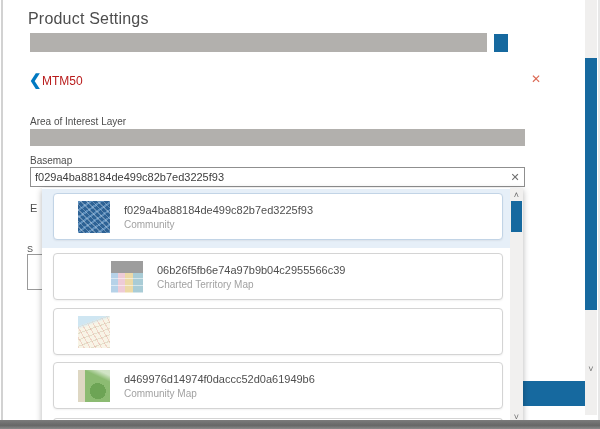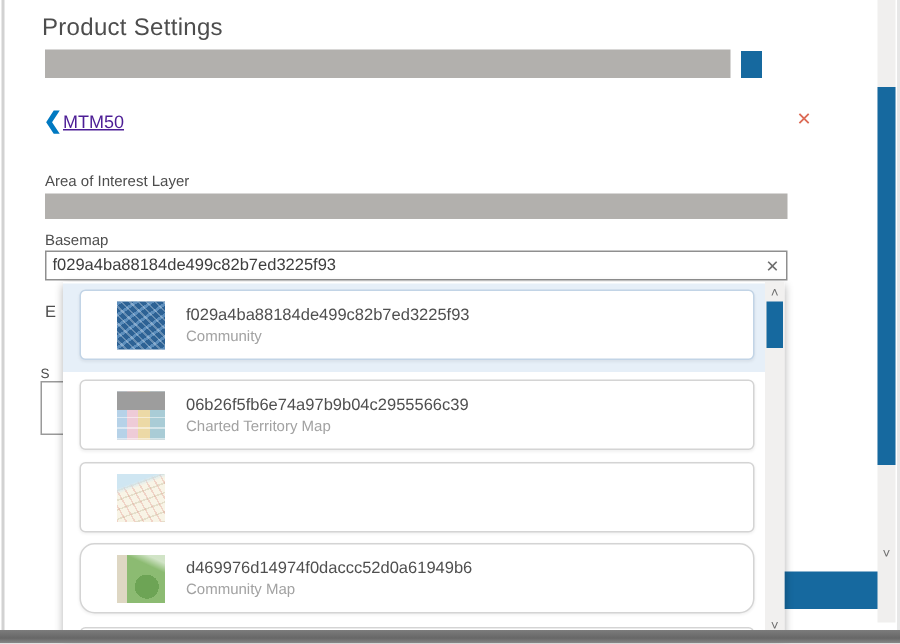--- a/index.html
+++ b/index.html
@@ -16,21 +16,21 @@
   .bottom-bar { left:0; top:420px; width:600px; height:9px;
     background:linear-gradient(180deg,#7c7c7c 0,#676767 60%,#8a8a8a 100%); z-index:30; }
 
   
   .page-title { left:28px; top:10px; font-size:16px; color:#4d4d4d; letter-spacing:.2px; }
   .top-gray-bar { left:30px; top:33px; width:457px; height:19px; background:#b2b0ad; }
   .blue-square { left:494px; top:34px; width:14px; height:18px; background:#16699f; }
 
   
   .back-chevron { left:29px; top:71px; font-size:15px; font-weight:bold; color:#0079c1; cursor:pointer; }
-  .back-label { left:42px; top:74px; font-size:12px; color:#4c1d95;text-decoration:underline; }
+  .back-label { left:42px; top:74px; font-size:12px; color:#b91c1c; }
   .close-x { left:531px; top:72px; font-size:12px; color:#dc6a55; cursor:pointer; }
 
   
   .field-label { font-size:10px; color:#4d4d4d;text-align:center; }
   .aoi-label { left:30px; top:116px; }
   .aoi-bar { left:30px; top:129px; width:495px; height:17px; background:#b2b0ad; }
   .basemap-label { left:30px; top:155px; }
   .basemap-input-wrap { left:30px; top:167px; width:495px; height:20px;
     border:1px solid #8f8f8f; background:#fff; display:flex; align-items:center; }
   .basemap-input { flex:1; border:none; outline:none; height:16px; padding:0 4px;
@@ -133,31 +133,31 @@
 <div class="abs dropdown-panel">
   <div class="selected-row-bg"></div>
   <div id="dd-items">
       <div class="dd-item selected" style="top: 5px;">
         <div class="thumb thumb-blueprint"></div>
         <div class="dd-text">
           <div class="dd-id">f029a4ba88184de499c82b7ed3225f93</div>
           <div class="dd-name">Community</div>
         </div>
       </div>
-      <div class="dd-item" style="top: 65px;">
+      <div class="dd-item" style="top: 65px; padding-left: 33px;">
         <div class="thumb thumb-charted"></div>
         <div class="dd-text">
           <div class="dd-id">06b26f5fb6e74a97b9b04c2955566c39</div>
           <div class="dd-name">Charted Territory Map</div>
         </div>
       </div>
       <div class="dd-item" style="top: 120px;">
         <div class="thumb thumb-pencil"></div>
       </div>
-      <div class="dd-item" style="top: 174px; border-radius: 10px;">
+      <div class="dd-item" style="top: 174px;">
         <div class="thumb thumb-community"></div>
         <div class="dd-text">
           <div class="dd-id">d469976d14974f0daccc52d0a61949b6</div>
           <div class="dd-name">Community Map</div>
         </div>
       </div>
     </div>
   <div class="dd-item-partial"></div>
   <div class="dd-scrollbar">
     <div class="dd-scroll-up">˄</div>

